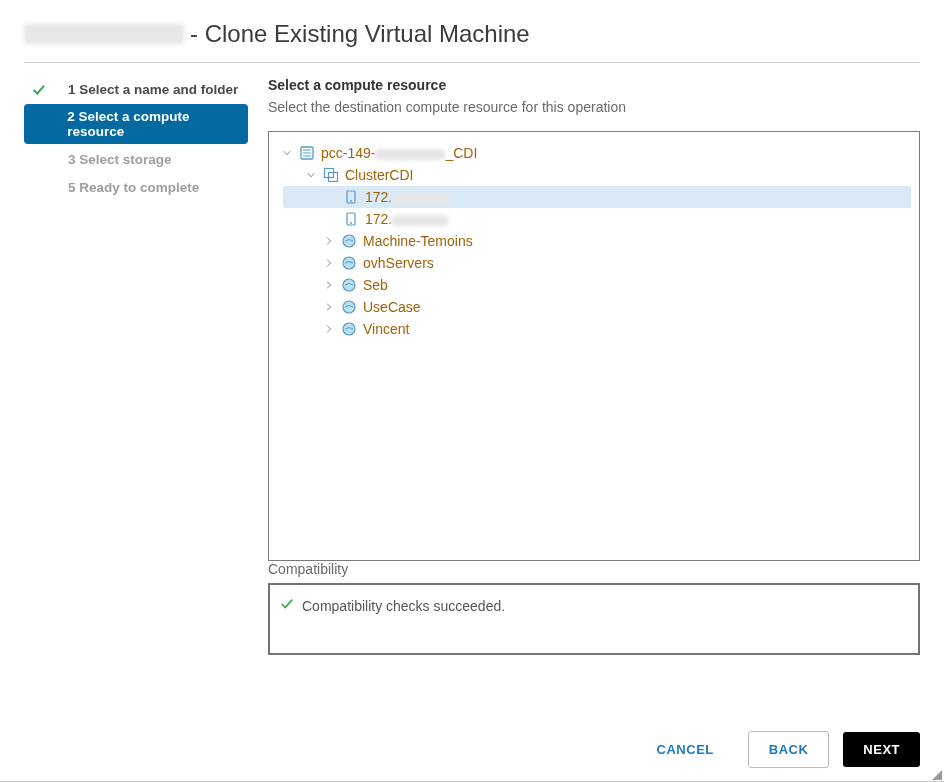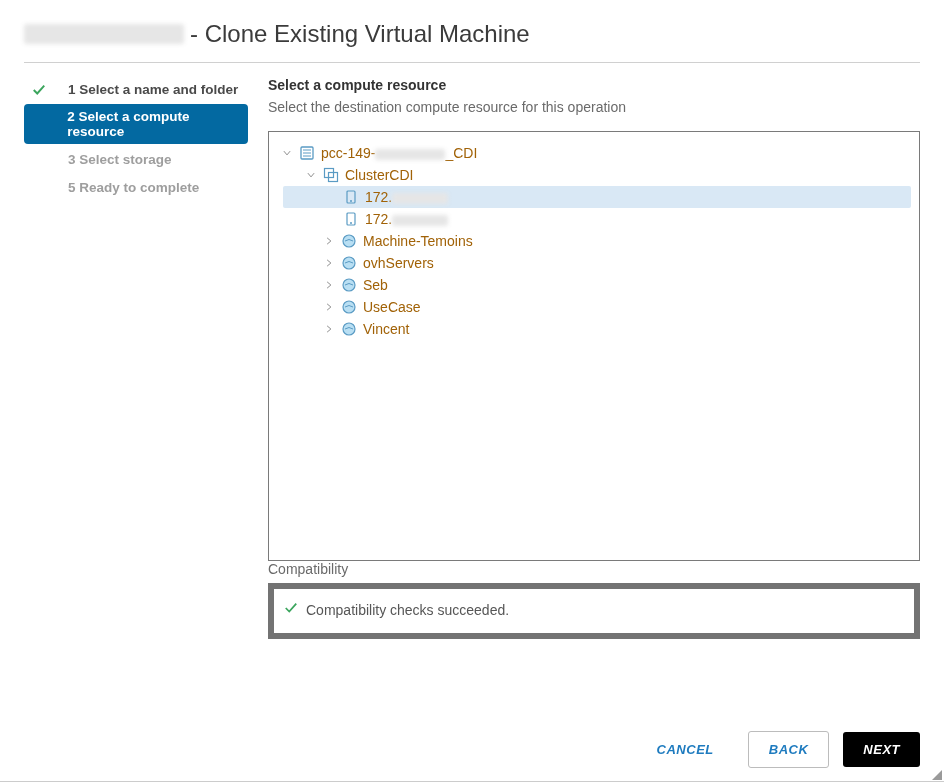--- a/index.html
+++ b/index.html
@@ -117,22 +117,22 @@
   .pool-icon svg circle { fill: #b9dff3; stroke: #5a9bc4; }
   .host-icon svg rect { fill: none; stroke: #5a9bc4; }
   .dc-icon svg rect { fill: none; stroke: #5a9bc4; }
   .cluster-icon svg rect { fill: none; stroke: #5a9bc4; }
 
   .compat-label {
     color: #6a6a6a;
     margin-bottom: 6px;
   }
   .compat-box {
-    border: 6px solid #737373;
-    height: 56px;
+    border: 2px solid #737373;
+    height: 72px;
     padding: 12px 10px;
   }
   .compat-line {
     display: flex;
     align-items: center;
     gap: 8px;
     color: #565656;
   }
   .green-check { color: #3ba55d; }
 
@@ -146,21 +146,20 @@
   }
   .btn {
     font-size: 13px;
     font-weight: 600;
     letter-spacing: 0.5px;
     padding: 10px 20px;
     border-radius: 3px;
     cursor: pointer;
     border: none;
     background: transparent;
-    font-style: italic;
   }
   .btn.cancel { color: #1e7bbf; }
   .btn.back {
     color: #1e7bbf;
     border: 1px solid #bcbcbc;
     background: #fff;
   }
   .btn.next {
     color: #fff;
     background: #000000;

